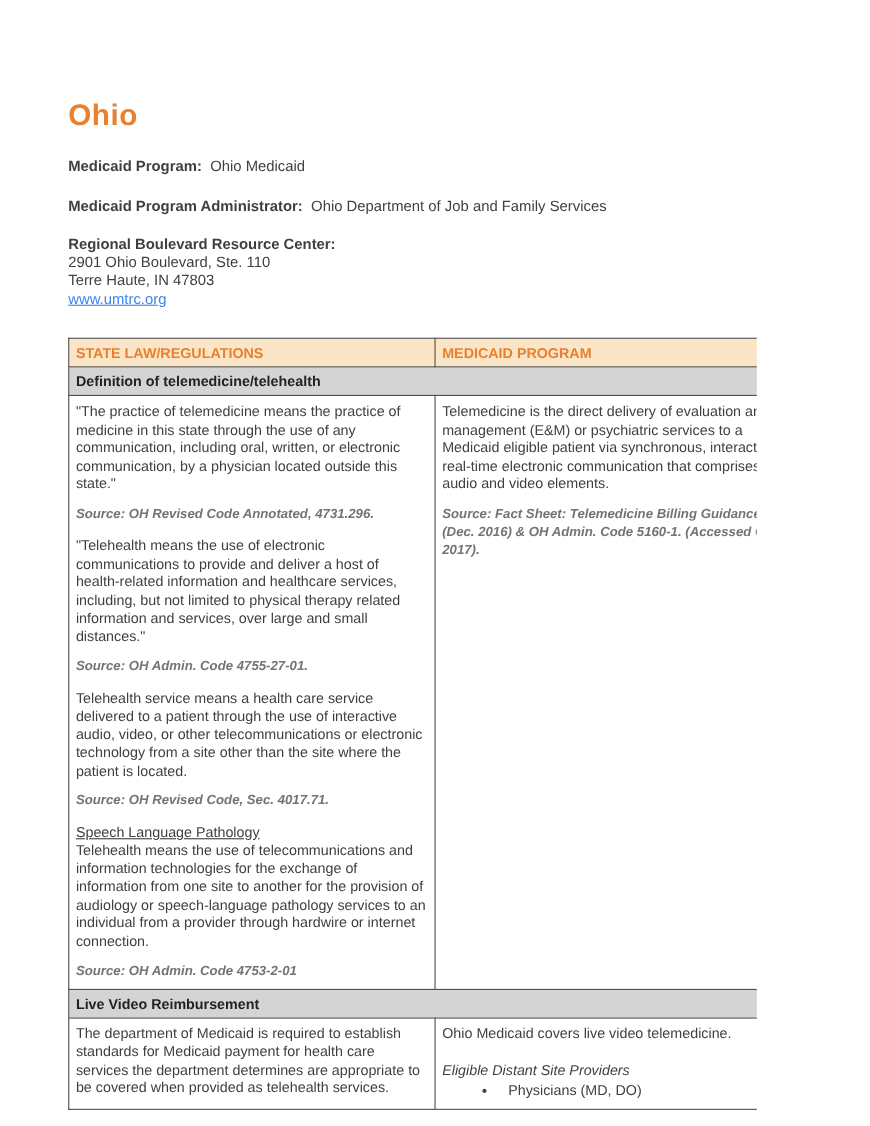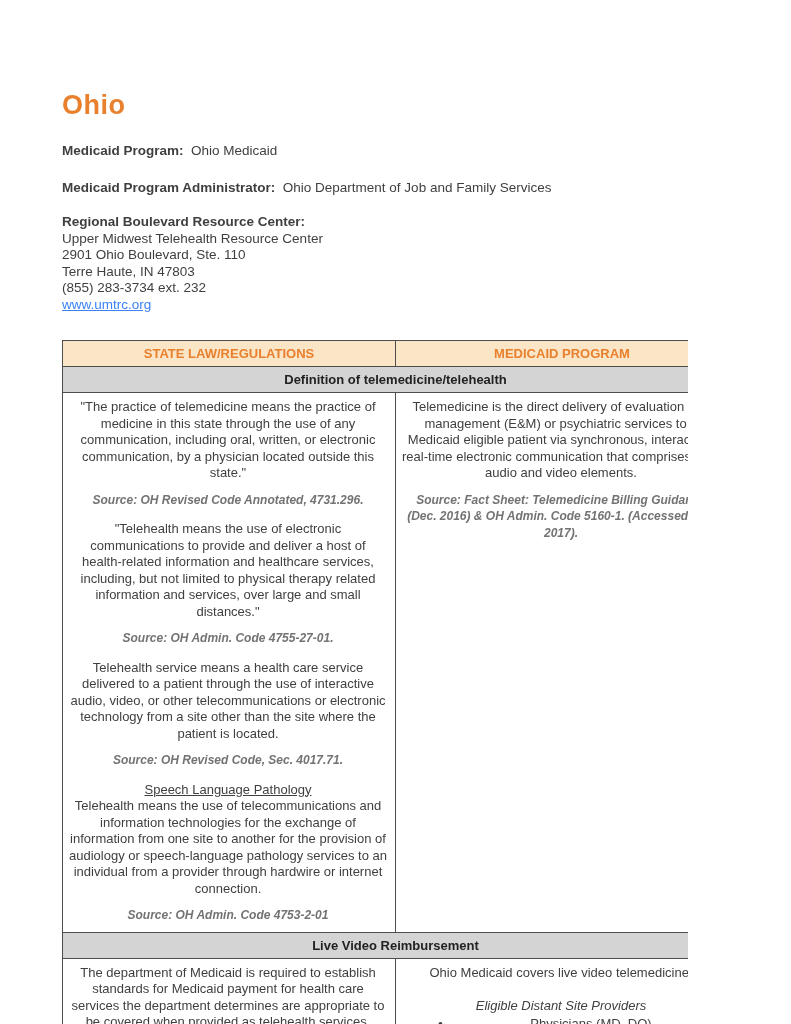--- a/index.html
+++ b/index.html
@@ -32,21 +32,21 @@
 
   table.policy {
     margin-top: 27px;
     width: 667px;
     border-collapse: collapse;
     table-layout: fixed;
   }
   table.policy th, table.policy td {
     border: 1px solid #4d4d4d;
     vertical-align: top;
-    text-align: center;
+    text-align: left;
   }
   th.colhead {
     width: 330px;
     background: #FBE5C7;
     color: #E8802D;
     font-size: 13px;
     font-weight: bold;
     padding: 5px 6px;
   }
   td.band {
@@ -101,24 +101,22 @@
   <div class="content">
 
     <h1 class="title">Ohio</h1>
 
     <p class="meta"><span class="b">Medicaid Program:</span>&nbsp; <span>Ohio Medicaid</span></p>
 
     <p class="meta"><span class="b">Medicaid Program Administrator:</span>&nbsp; <span>Ohio Department of Job and Family Services</span></p>
 
     <div class="rtrc">
       <div class="b">Regional Boulevard Resource Center:</div>
-      <div>Upper Midwest Telehealth Resource Center</div>
       <div>2901 Ohio Boulevard, Ste. 110</div>
       <div>Terre Haute, IN 47803</div>
-      <div>(855) 283-3734 ext. 232</div>
       <a class="rtrc-link">www.umtrc.org</a>
     </div>
 
     <table class="policy">
       <tbody>
         <tr>
           <th class="colhead">STATE LAW/REGULATIONS</th>
           <th class="colhead">MEDICAID PROGRAM</th>
         </tr>
 

